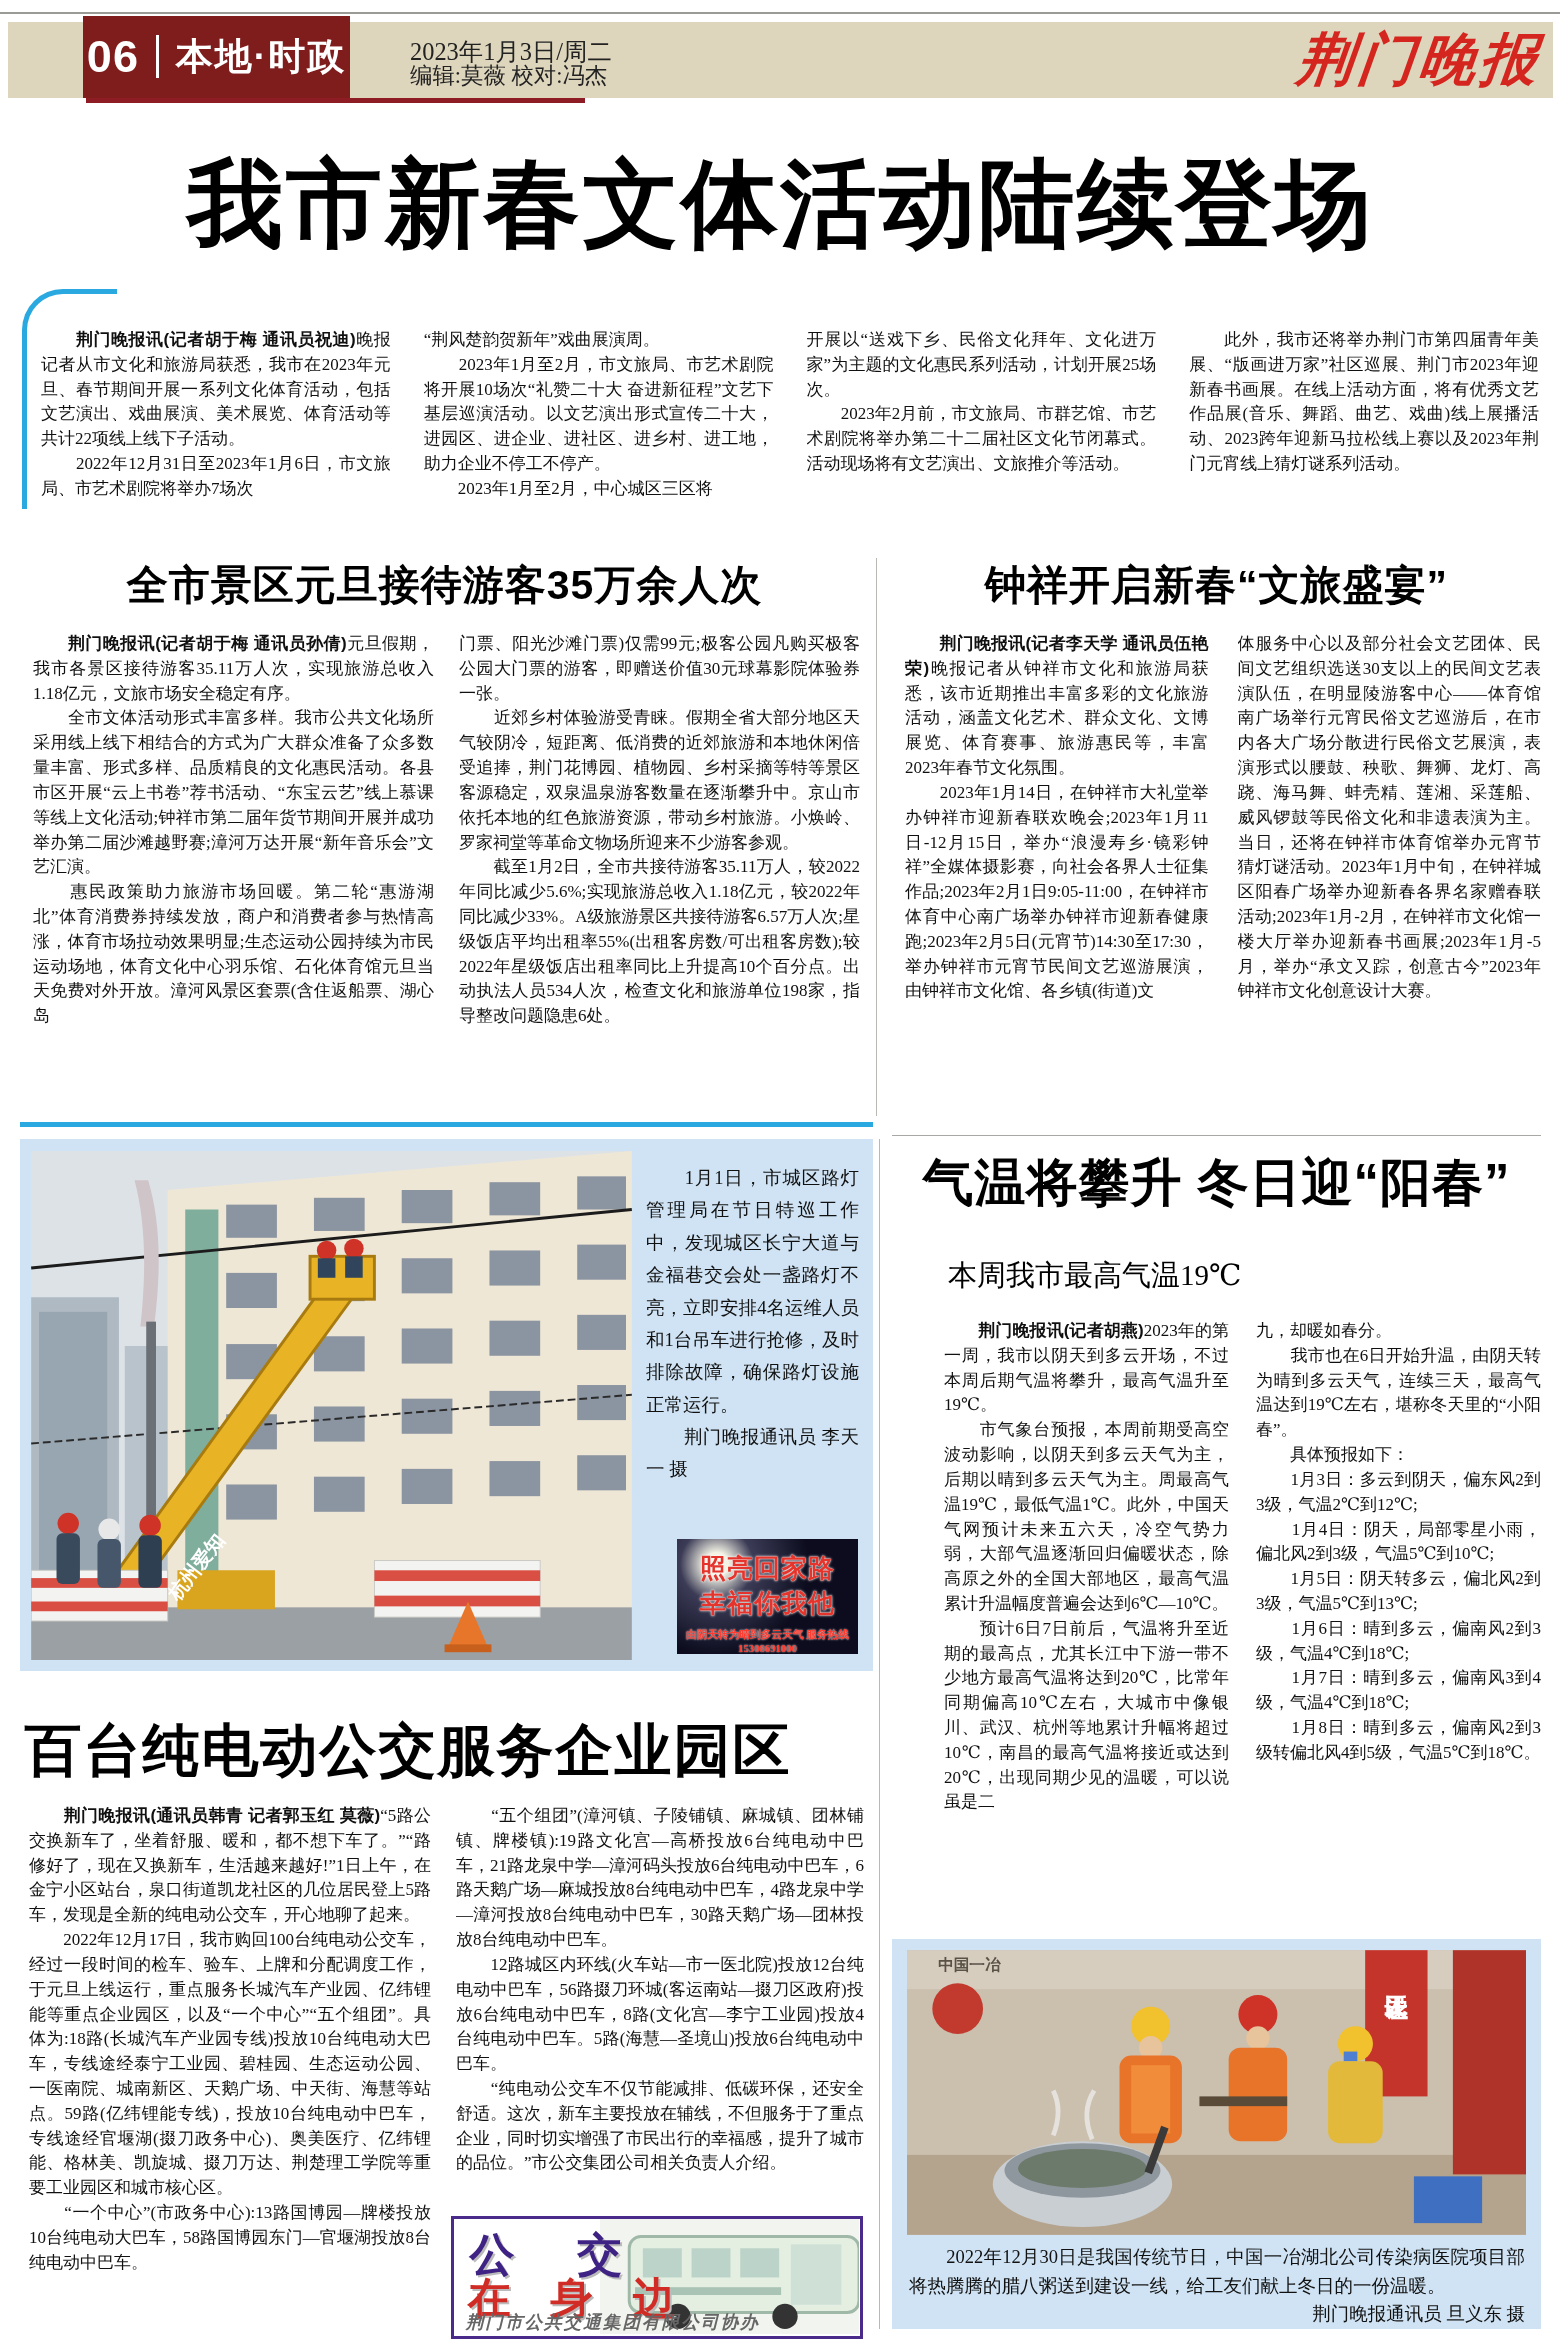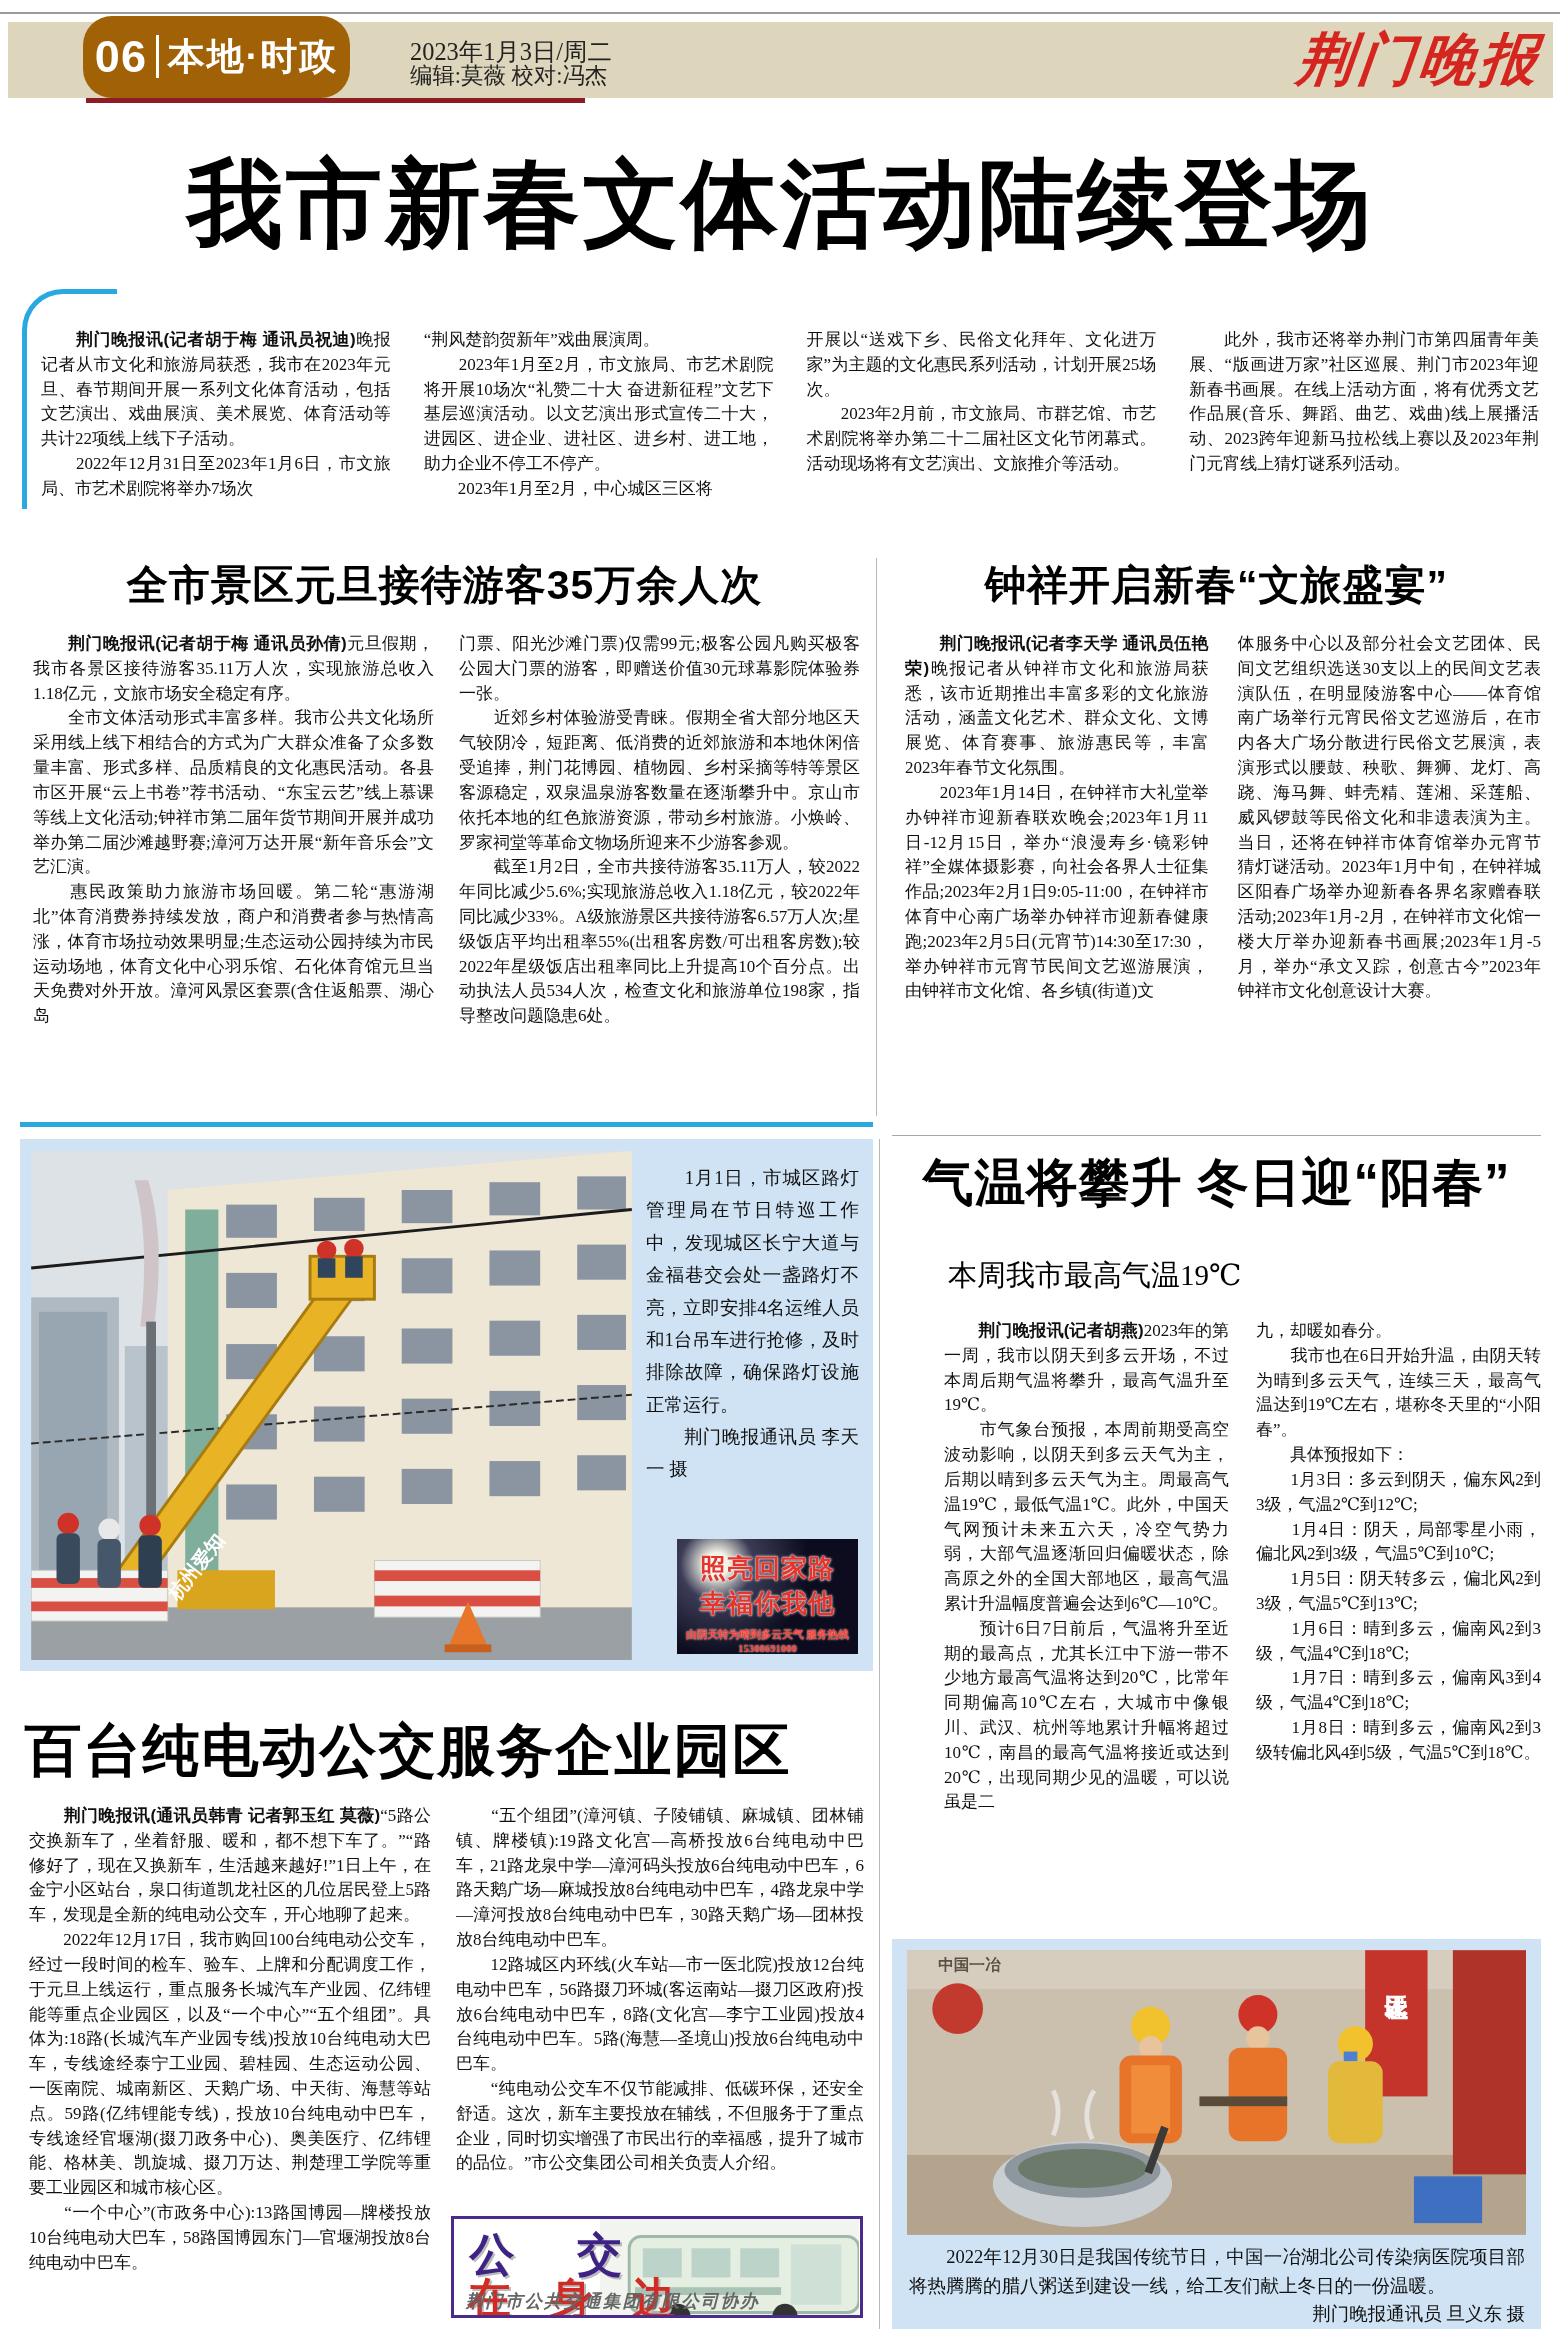--- a/index.html
+++ b/index.html
@@ -3,21 +3,21 @@
 <meta charset="utf-8">
 <style>
   html,body{margin:0;padding:0;background:#e9e9e9;}
   .page{position:relative;width:1560px;height:2350px;background:#ffffff;margin:0 auto;overflow:hidden;
         font-family:"Liberation Serif","DejaVu Serif",serif;color:#111;}
   .abs{position:absolute;}
   .sans{font-family:"Liberation Sans","DejaVu Sans",sans-serif;}
   
   .topline{left:0;top:11.7px;width:1560px;height:2px;background:#9a9a96;}
   .band{left:7.8px;top:21.5px;width:1545px;height:76px;background:#ddd5bc;}
-  .secbox{left:83px;top:15.6px;width:267px;height:82px;background:#a16207;display:flex;align-items:center;justify-content:center;gap:9px;border-radius:29px;}
+  .secbox{left:83px;top:15.6px;width:267px;height:82px;background:#7f1d1d;display:flex;align-items:center;justify-content:center;gap:17px;}
   .secbox .num{color:#fff;font-size:45px;font-weight:bold;letter-spacing:1px;}
   .secbox .vdiv{width:2.9px;height:43px;background:#ffffff;}
   .secbox .sec{color:#fff;font-size:37px;font-weight:bold;letter-spacing:2px;}
   .redline{left:86px;top:98px;width:499px;height:4.9px;background:#8e1c24;}
   .dateline{left:410px;top:36px;font-size:24.4px;color:#222;}
   .staffline{left:410px;top:60px;font-size:22.4px;color:#222;}
   .masthead{left:1268px;top:21.5px;width:273px;height:72px;font-size:57px;font-weight:bold;font-style:italic;
             color:#d4261f;text-align:right;letter-spacing:3.9px;transform:skewX(-6deg);}
   
   .leadhead{left:59px;top:144px;width:1443px;text-align:center;font-size:96px;font-weight:900;color:#000;
@@ -45,21 +45,21 @@
            background-image:radial-gradient(circle at 22% 22%, rgba(255,255,240,.95) 0 7%, rgba(200,200,255,.25) 22%, rgba(0,0,30,0) 55%);}
   .lightad .l1{margin-top:11.7px;text-align:center;font-size:26px;font-weight:900;color:#e4342c;
                text-shadow:0 0 2.9px #fff,0 0 1px #fff;letter-spacing:1px;}
   .lightad .l2{text-align:center;font-size:26px;font-weight:900;color:#e4342c;text-shadow:0 0 2.9px #fff,0 0 1px #fff;letter-spacing:1px;}
   .lightad .lf{margin-top:7.8px;text-align:center;font-size:10.7px;font-weight:bold;color:#ff3b2f;text-shadow:0 0 2px #fff;}
   
   .bushead{left:24.4px;top:1713px;width:839px;text-align:left;font-size:57px;font-weight:900;letter-spacing:2px;color:#000;}
   .bus-cols{left:29px;top:1804px;width:835px;height:542px;display:flex;gap:25px;}
   .bus-col1{width:402px;height:542px;}
   .bus-col2{width:408px;height:404px;}
-  .busad{left:451px;top:2216px;width:412px;height:102px;background:#fff;border:3.9px solid #4a2a8a;box-sizing:border-box;overflow:hidden;}
+  .busad{left:451px;top:2216px;width:412px;height:123px;background:#fff;border:3.9px solid #4a2a8a;box-sizing:border-box;overflow:hidden;}
   .busad .t1{position:absolute;left:15.6px;top:5.9px;font-size:45px;font-weight:900;color:#3f2384;letter-spacing:25px;
              text-shadow:2px 2px 0 #bbb;}
   .busad .t2{position:absolute;left:13.7px;top:51px;font-size:43px;font-weight:900;color:#d02b24;letter-spacing:13.7px;
              text-shadow:2px 2px 0 #bbb;}
   .busad .tf{position:absolute;left:11.7px;bottom:2px;font-size:17.6px;font-weight:bold;color:#666;letter-spacing:2px;font-style:italic;}
   
   .wrule{left:892px;top:1135px;width:649px;height:1px;background:#a8a8a4;}
   .whead{left:892px;top:1149px;width:649px;text-align:center;font-size:51px;font-weight:900;letter-spacing:1px;color:#000;}
   .wsub{left:948px;top:1256px;font-size:29px;color:#000;}
   .w-cols{left:944px;top:1319px;width:597px;height:607px;display:flex;gap:27px;}

